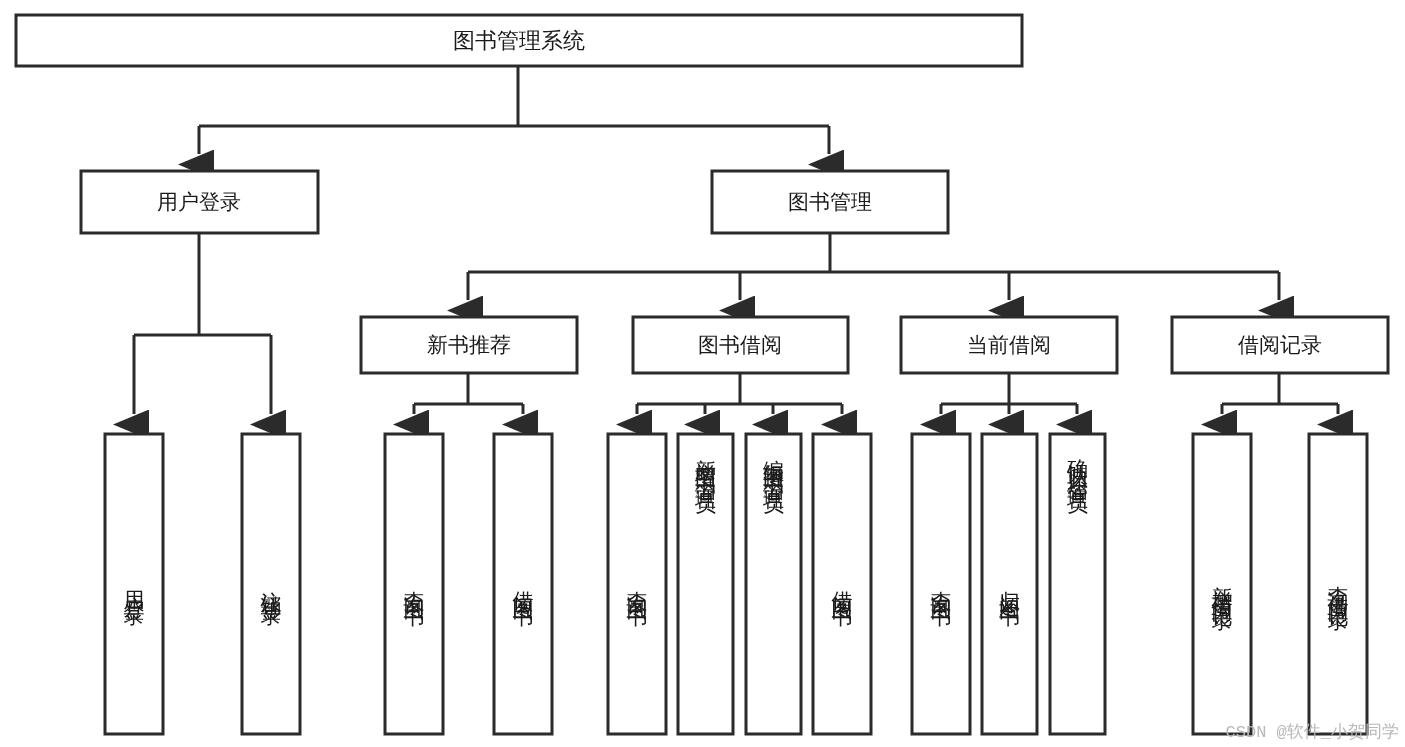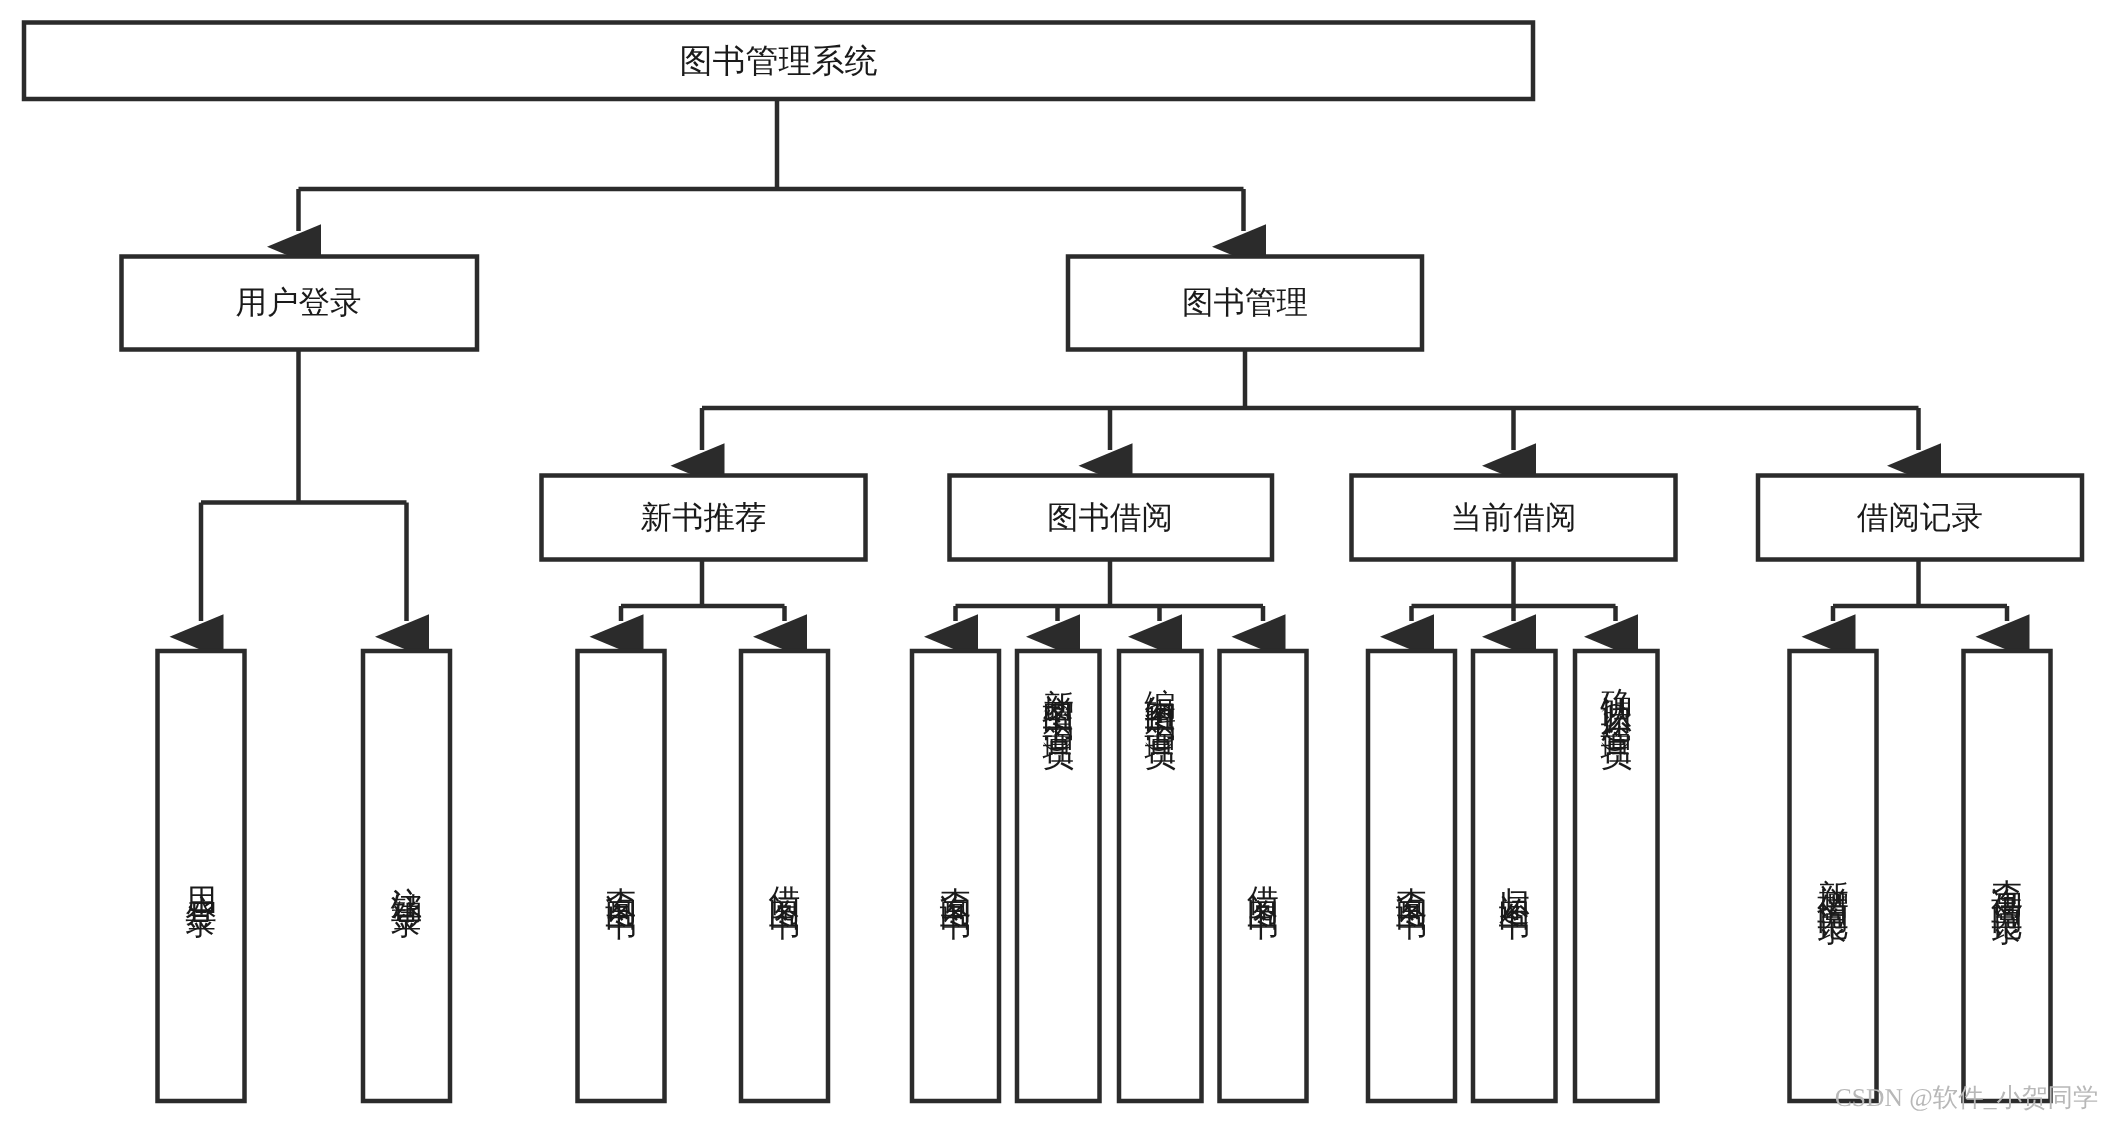--- a/index.html
+++ b/index.html
@@ -68,21 +68,21 @@
     font-size: 21px;
     line-height: 1.05;
     letter-spacing: 5px;
     color: #1a1a1a;
     white-space: nowrap;
   }
   .watermark {
     position: absolute;
     right: 6px;
     bottom: 4px;
-    font-family: Liberation Serif, serif;
+    font-family: Liberation Mono, monospace;
     font-size: 17px;
     color: #b8b8b8;
     white-space: nowrap;
     pointer-events: none;
   }
 </style>
 </head>
 <body>
 
 <div id="diagram-root">

